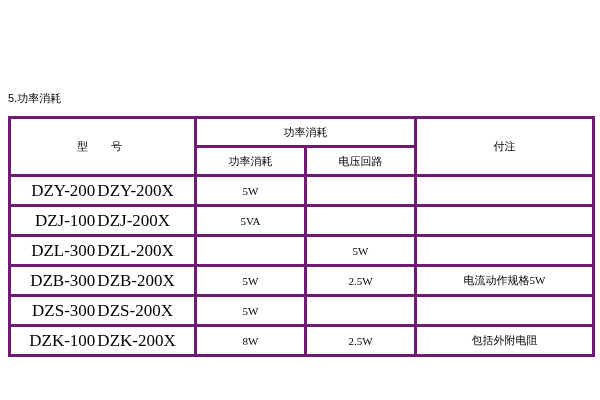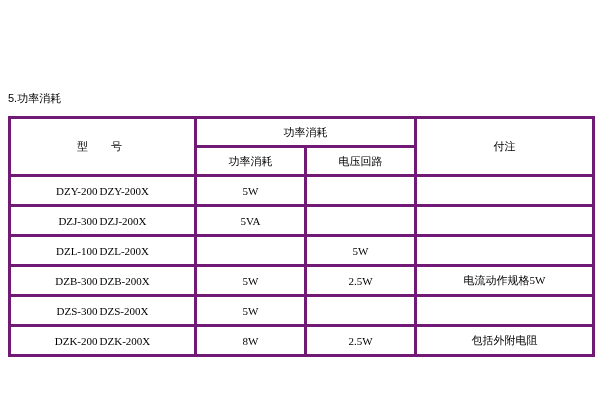--- a/index.html
+++ b/index.html
@@ -58,21 +58,21 @@
   .col-volt  { width: 110px; }
   .col-curr  { width: 110px; }
   .col-note  { width: 178px; }
 
   .model-cell {
     display: flex;
     justify-content: center;
     align-items: center;
     gap: 2px;
     height: 100%;
-    font-size: 11px;
+    font-size: 17px;
   }
   .model-head {
     letter-spacing: 6px;
     font-size: 11px;
   }
 </style>
 </head>
 <body>
 
 <div class="page">
@@ -106,32 +106,32 @@
               <span>DZY-200X</span>
             </div>
           </td>
           <td>5W</td>
           <td></td>
           <td></td>
         </tr>
         <tr>
           <td>
             <div class="model-cell">
-              <span>DZJ-300</span>
+              <span>DZJ-100</span>
               <span>DZJ-200X</span>
             </div>
           </td>
           <td>5VA</td>
           <td></td>
           <td></td>
         </tr>
         <tr>
           <td>
             <div class="model-cell">
-              <span>DZL-100</span>
+              <span>DZL-300</span>
               <span>DZL-200X</span>
             </div>
           </td>
           <td></td>
           <td>5W</td>
           <td></td>
         </tr>
         <tr>
           <td>
             <div class="model-cell">
@@ -150,21 +150,21 @@
               <span>DZS-200X</span>
             </div>
           </td>
           <td>5W</td>
           <td></td>
           <td></td>
         </tr>
         <tr>
           <td>
             <div class="model-cell">
-              <span>DZK-200</span>
+              <span>DZK-100</span>
               <span>DZK-200X</span>
             </div>
           </td>
           <td>8W</td>
           <td>2.5W</td>
           <td>包括外附电阻</td>
         </tr>
       </tbody>
     </table>
   </div>

